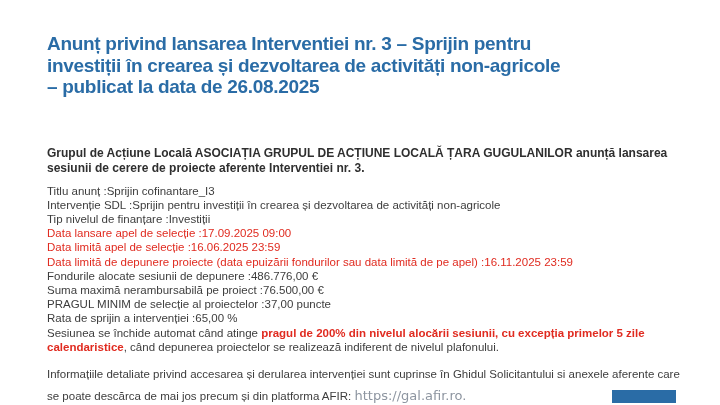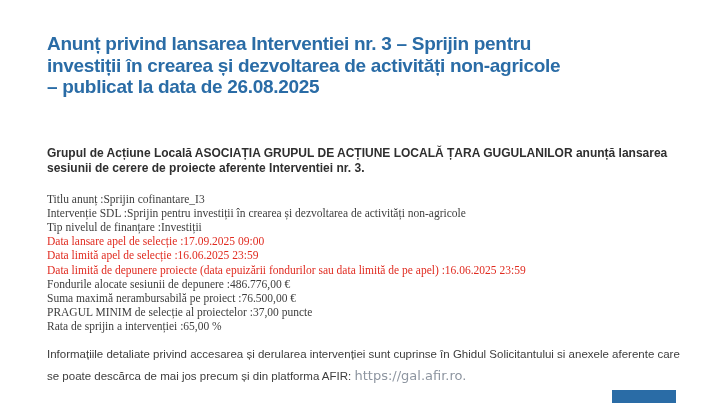--- a/index.html
+++ b/index.html
@@ -28,24 +28,23 @@
   }
   h1.title .tl { display: block; white-space: nowrap; }
   p.intro {
     margin: 48px 0 0 0;
     font-size: 12px;
     font-weight: bold;
     color: #2f2f2f;
     line-height: 15px;
   }
   .details {
-    margin-top: 16px;
+    margin-top: 8px;
     font-size: 11.5px;
     line-height: 14.2px;
-    font-family: Liberation Serif, serif;
   }
   .dl { white-space: nowrap; }
   .red { color: #e02b20; }
   .bold { font-weight: bold; }
   p.closing { margin: 0; }
   p.info {
     margin: 9px 0 0 0;
     font-size: 11.5px;
     line-height: 22px;
   }
@@ -77,26 +76,27 @@
     </h1>
 
     <p class="intro">Grupul de Acțiune Locală ASOCIAȚIA GRUPUL DE ACȚIUNE LOCALĂ ȚARA GUGULANILOR anunță lansarea sesiunii de cerere de proiecte aferente Interventiei nr. 3.</p>
 
     <div class="details">
       <div class="dl">Titlu anunț :Sprijin cofinantare_I3</div>
       <div class="dl">Intervenție SDL :Sprijin pentru investiții în crearea și dezvoltarea de activități non-agricole</div>
       <div class="dl">Tip nivelul de finanțare :Investiții</div>
       <div class="dl red">Data lansare apel de selecție :17.09.2025 09:00</div>
       <div class="dl red">Data limită apel de selecție :16.06.2025 23:59</div>
-      <div class="dl red">Data limită de depunere proiecte (data epuizării fondurilor sau data limită de pe apel) :16.06.2025 23:59</div>
+      <div class="dl red">Data limită de depunere proiecte (data epuizării fondurilor sau data limită de pe apel) :16.11.2025 23:59</div>
       <div class="dl">Fondurile alocate sesiunii de depunere :486.776,00 €</div>
       <div class="dl">Suma maximă nerambursabilă pe proiect :76.500,00 €</div>
       <div class="dl">PRAGUL MINIM de selecție al proiectelor :37,00 puncte</div>
       <div class="dl">Rata de sprijin a intervenției :65,00 %</div>
 
+      <p class="closing"><span>Sesiunea se închide automat când atinge </span><span class="red bold">pragul de 200% din nivelul alocării sesiunii, cu excepția primelor 5 zile calendaristice</span><span>, când depunerea proiectelor se realizează indiferent de nivelul plafonului.</span></p>
     </div>
 
     <p class="info"><span>Informațiile detaliate privind accesarea și derularea intervenției sunt cuprinse în Ghidul Solicitantului si anexele aferente care se poate descărca de mai jos precum și din platforma AFIR: </span><a class="afir-link" href="#">https://gal.afir.ro.</a></p>
 
   </div>
 
   <div class="footer-bar"></div>
 </div>
 
 </body></html>

